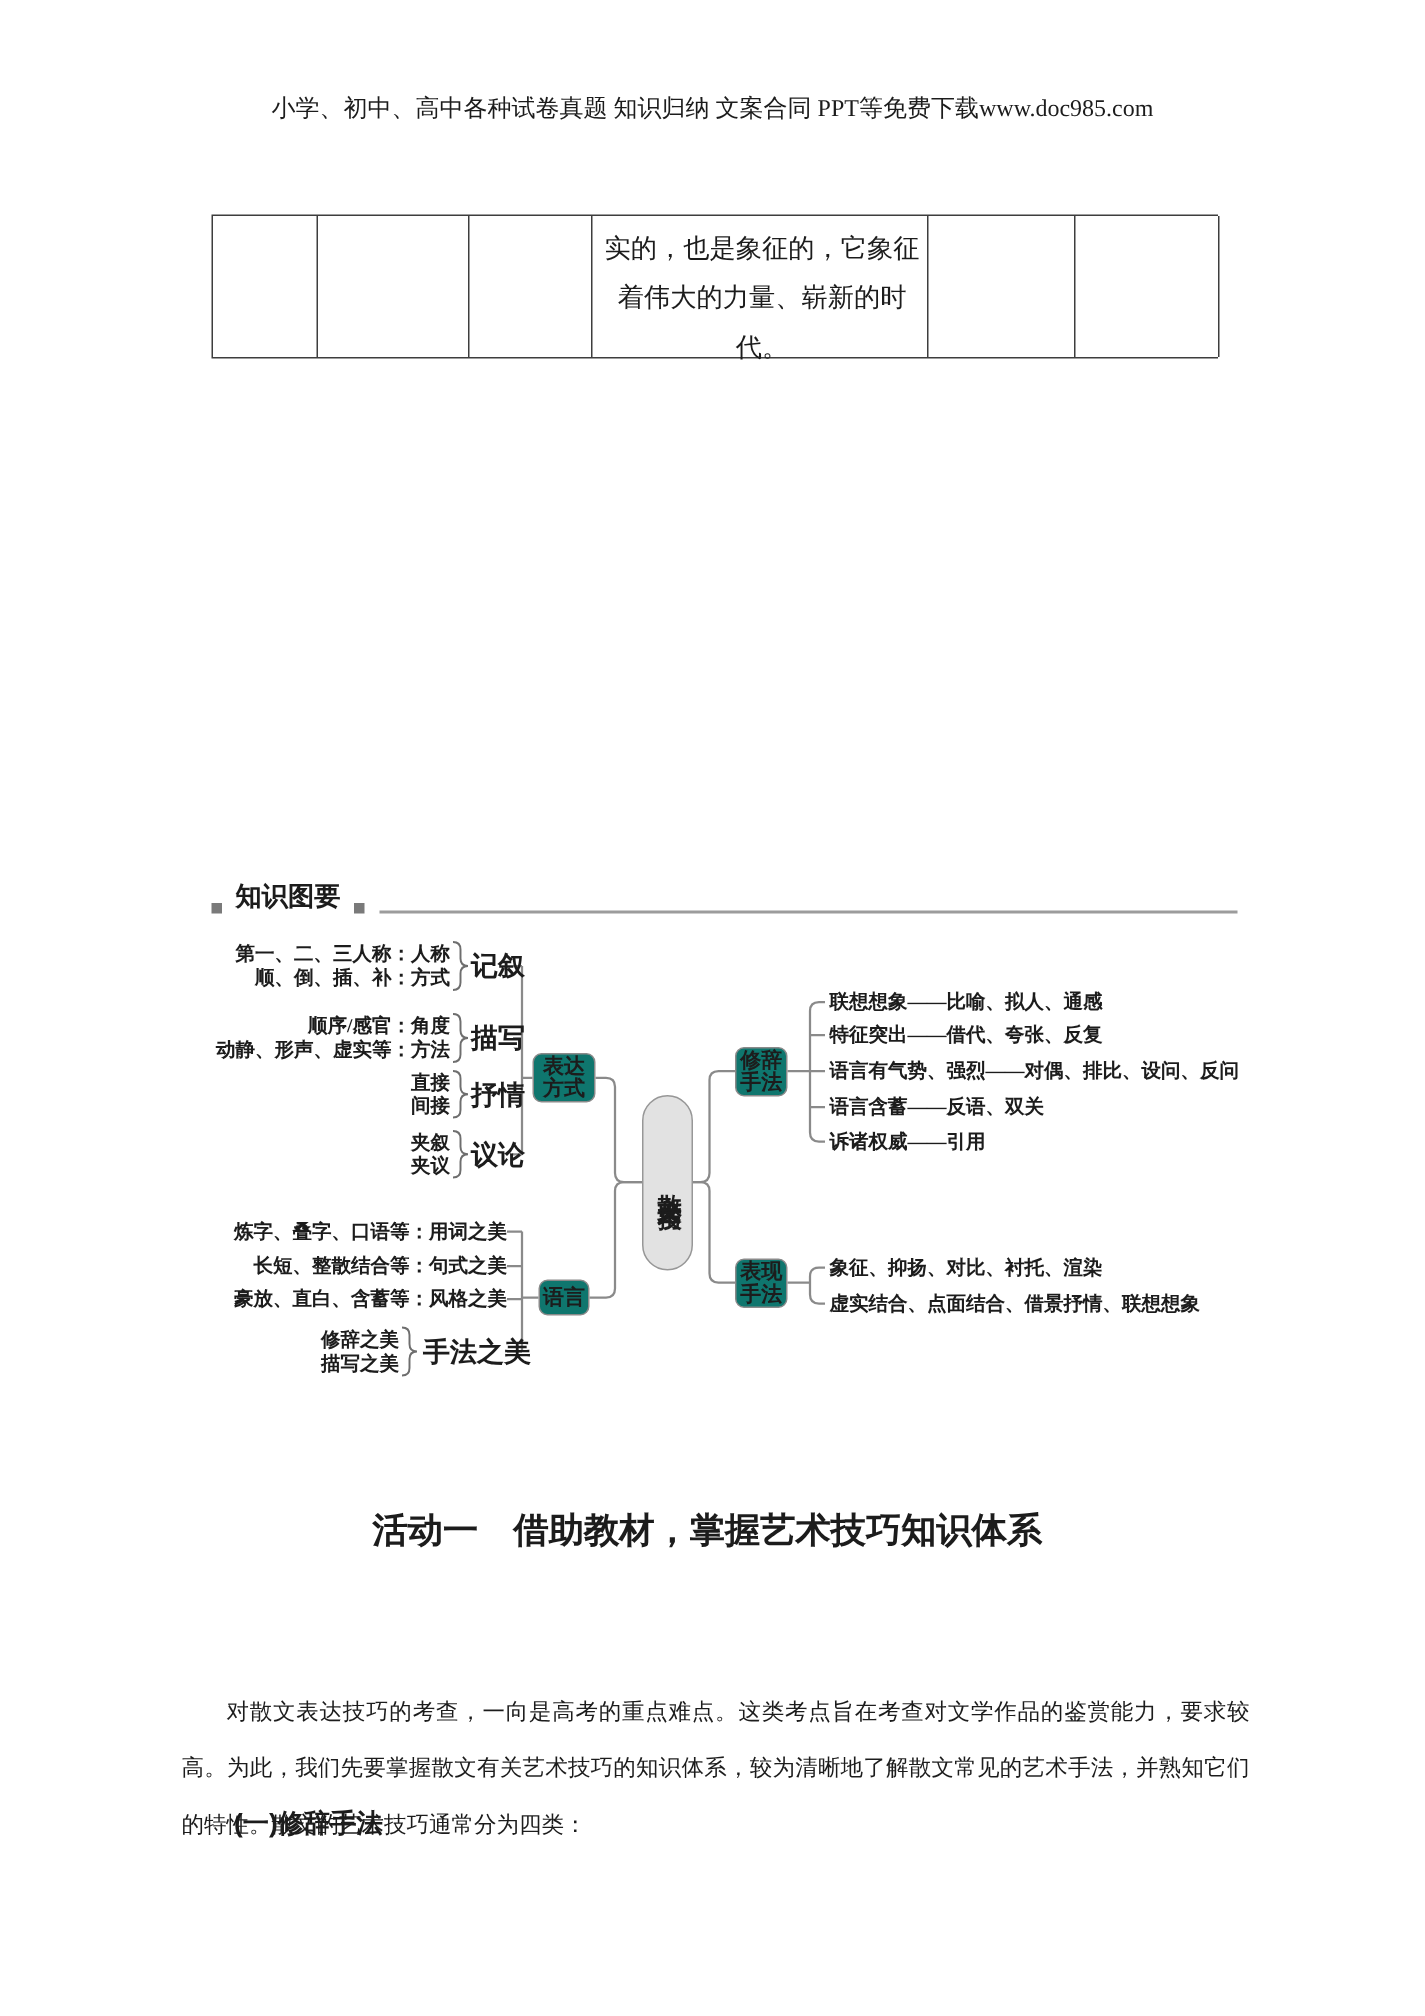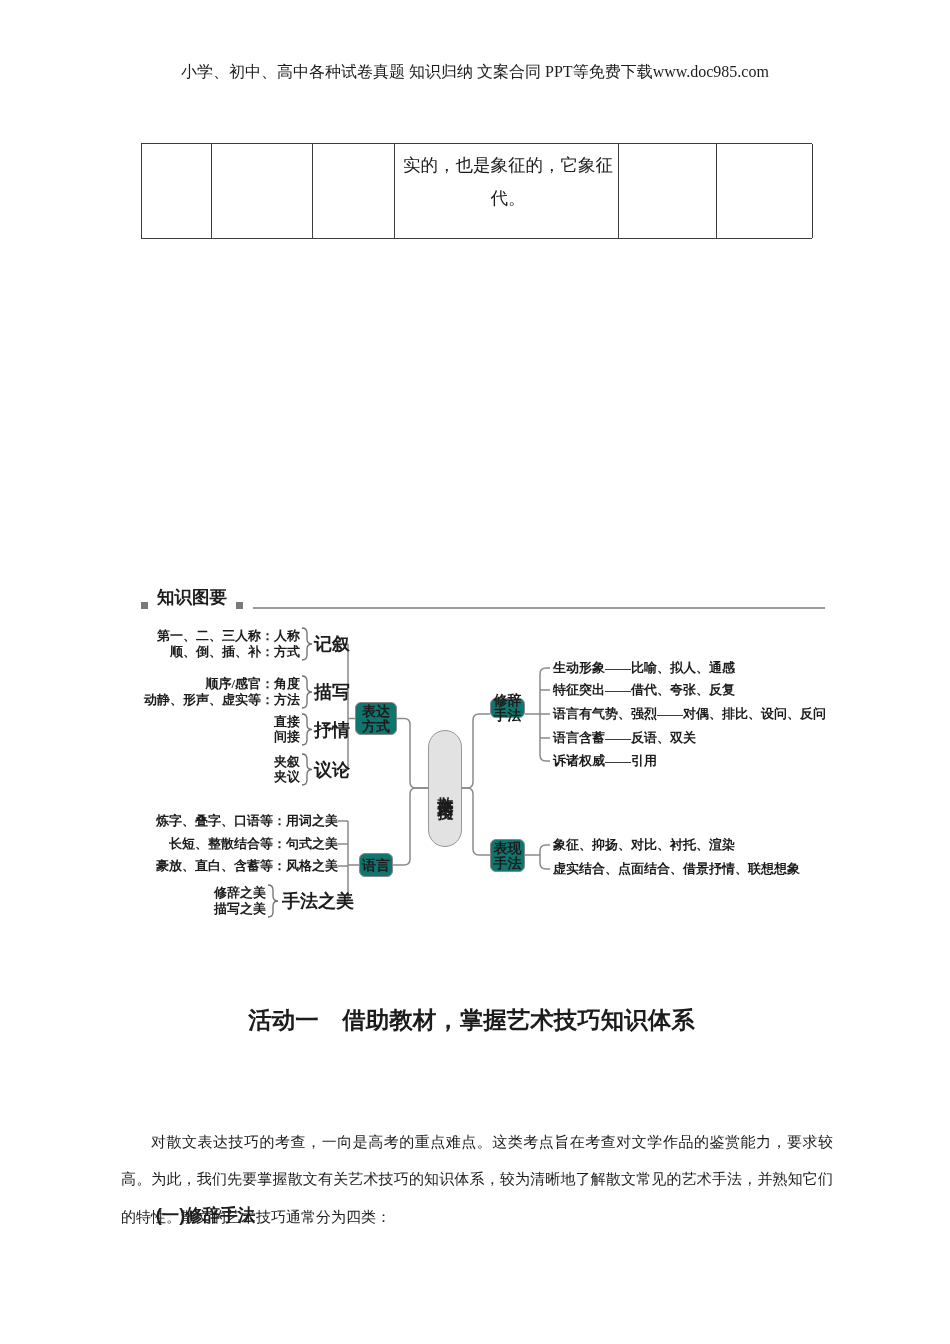--- a/index.html
+++ b/index.html
@@ -61,20 +61,21 @@
   <div class="frag-table">
     <div class="vl" style="left:0px"></div>
     <div class="vl" style="left:70px"></div>
     <div class="vl" style="left:171px"></div>
     <div class="vl" style="left:253px"></div>
     <div class="vl" style="left:477px"></div>
     <div class="vl" style="left:575px"></div>
     <div class="vl" style="left:671px"></div>
     <div class="cell">
       <div class="ln">实的，也是象征的，它象征</div>
+      <div class="ln">着伟大的力量、崭新的时</div>
       <div class="ln">代。</div>
     </div>
   </div>
 
   <div class="section-header">
     <span class="sq"></span>
     <span class="sec-title">知识图要</span>
     <span class="sq"></span>
     <span class="sec-rule"></span>
   </div>
@@ -123,25 +124,25 @@
 
     <div class="d-item" style="right:492px;top:197px">炼字、叠字、口语等：用词之美</div>
     <div class="d-item" style="right:492px;top:220px">长短、整散结合等：句式之美</div>
     <div class="d-item" style="right:492px;top:242px">豪放、直白、含蓄等：风格之美</div>
     <div class="d-item" style="right:564px;top:269px">修辞之美</div>
     <div class="d-item" style="right:564px;top:285px">描写之美</div>
     <div class="d-label" style="left:152px;top:277px">手法之美</div>
 
     <div class="d-box" style="left:225px;top:87px;width:42px;height:33px">表达方式</div>
     <div class="d-box" style="left:229px;top:238px;width:34px;height:24px">语言</div>
-    <div class="d-box" style="left:360px;top:83px;width:35px;height:20px">修辞手法</div>
+    <div class="d-box" style="left:360px;top:83px;width:35px;height:33px">修辞手法</div>
     <div class="d-box" style="left:360px;top:224px;width:35px;height:33px">表现手法</div>
     <div class="d-root">散文艺术技巧</div>
 
-    <div class="d-item" style="left:423px;top:44px">生动形象——比喻、拟人、通感</div>
+    <div class="d-item" style="left:423px;top:44px">联想想象——比喻、拟人、通感</div>
     <div class="d-item" style="left:423px;top:66px">特征突出——借代、夸张、反复</div>
     <div class="d-item" style="left:423px;top:90px">语言有气势、强烈——对偶、排比、设问、反问</div>
     <div class="d-item" style="left:423px;top:114px">语言含蓄——反语、双关</div>
     <div class="d-item" style="left:423px;top:137px">诉诸权威——引用</div>
 
     <div class="d-item" style="left:423px;top:221px">象征、抑扬、对比、衬托、渲染</div>
     <div class="d-item" style="left:423px;top:245px">虚实结合、点面结合、借景抒情、联想想象</div>
   </div>
 
 

